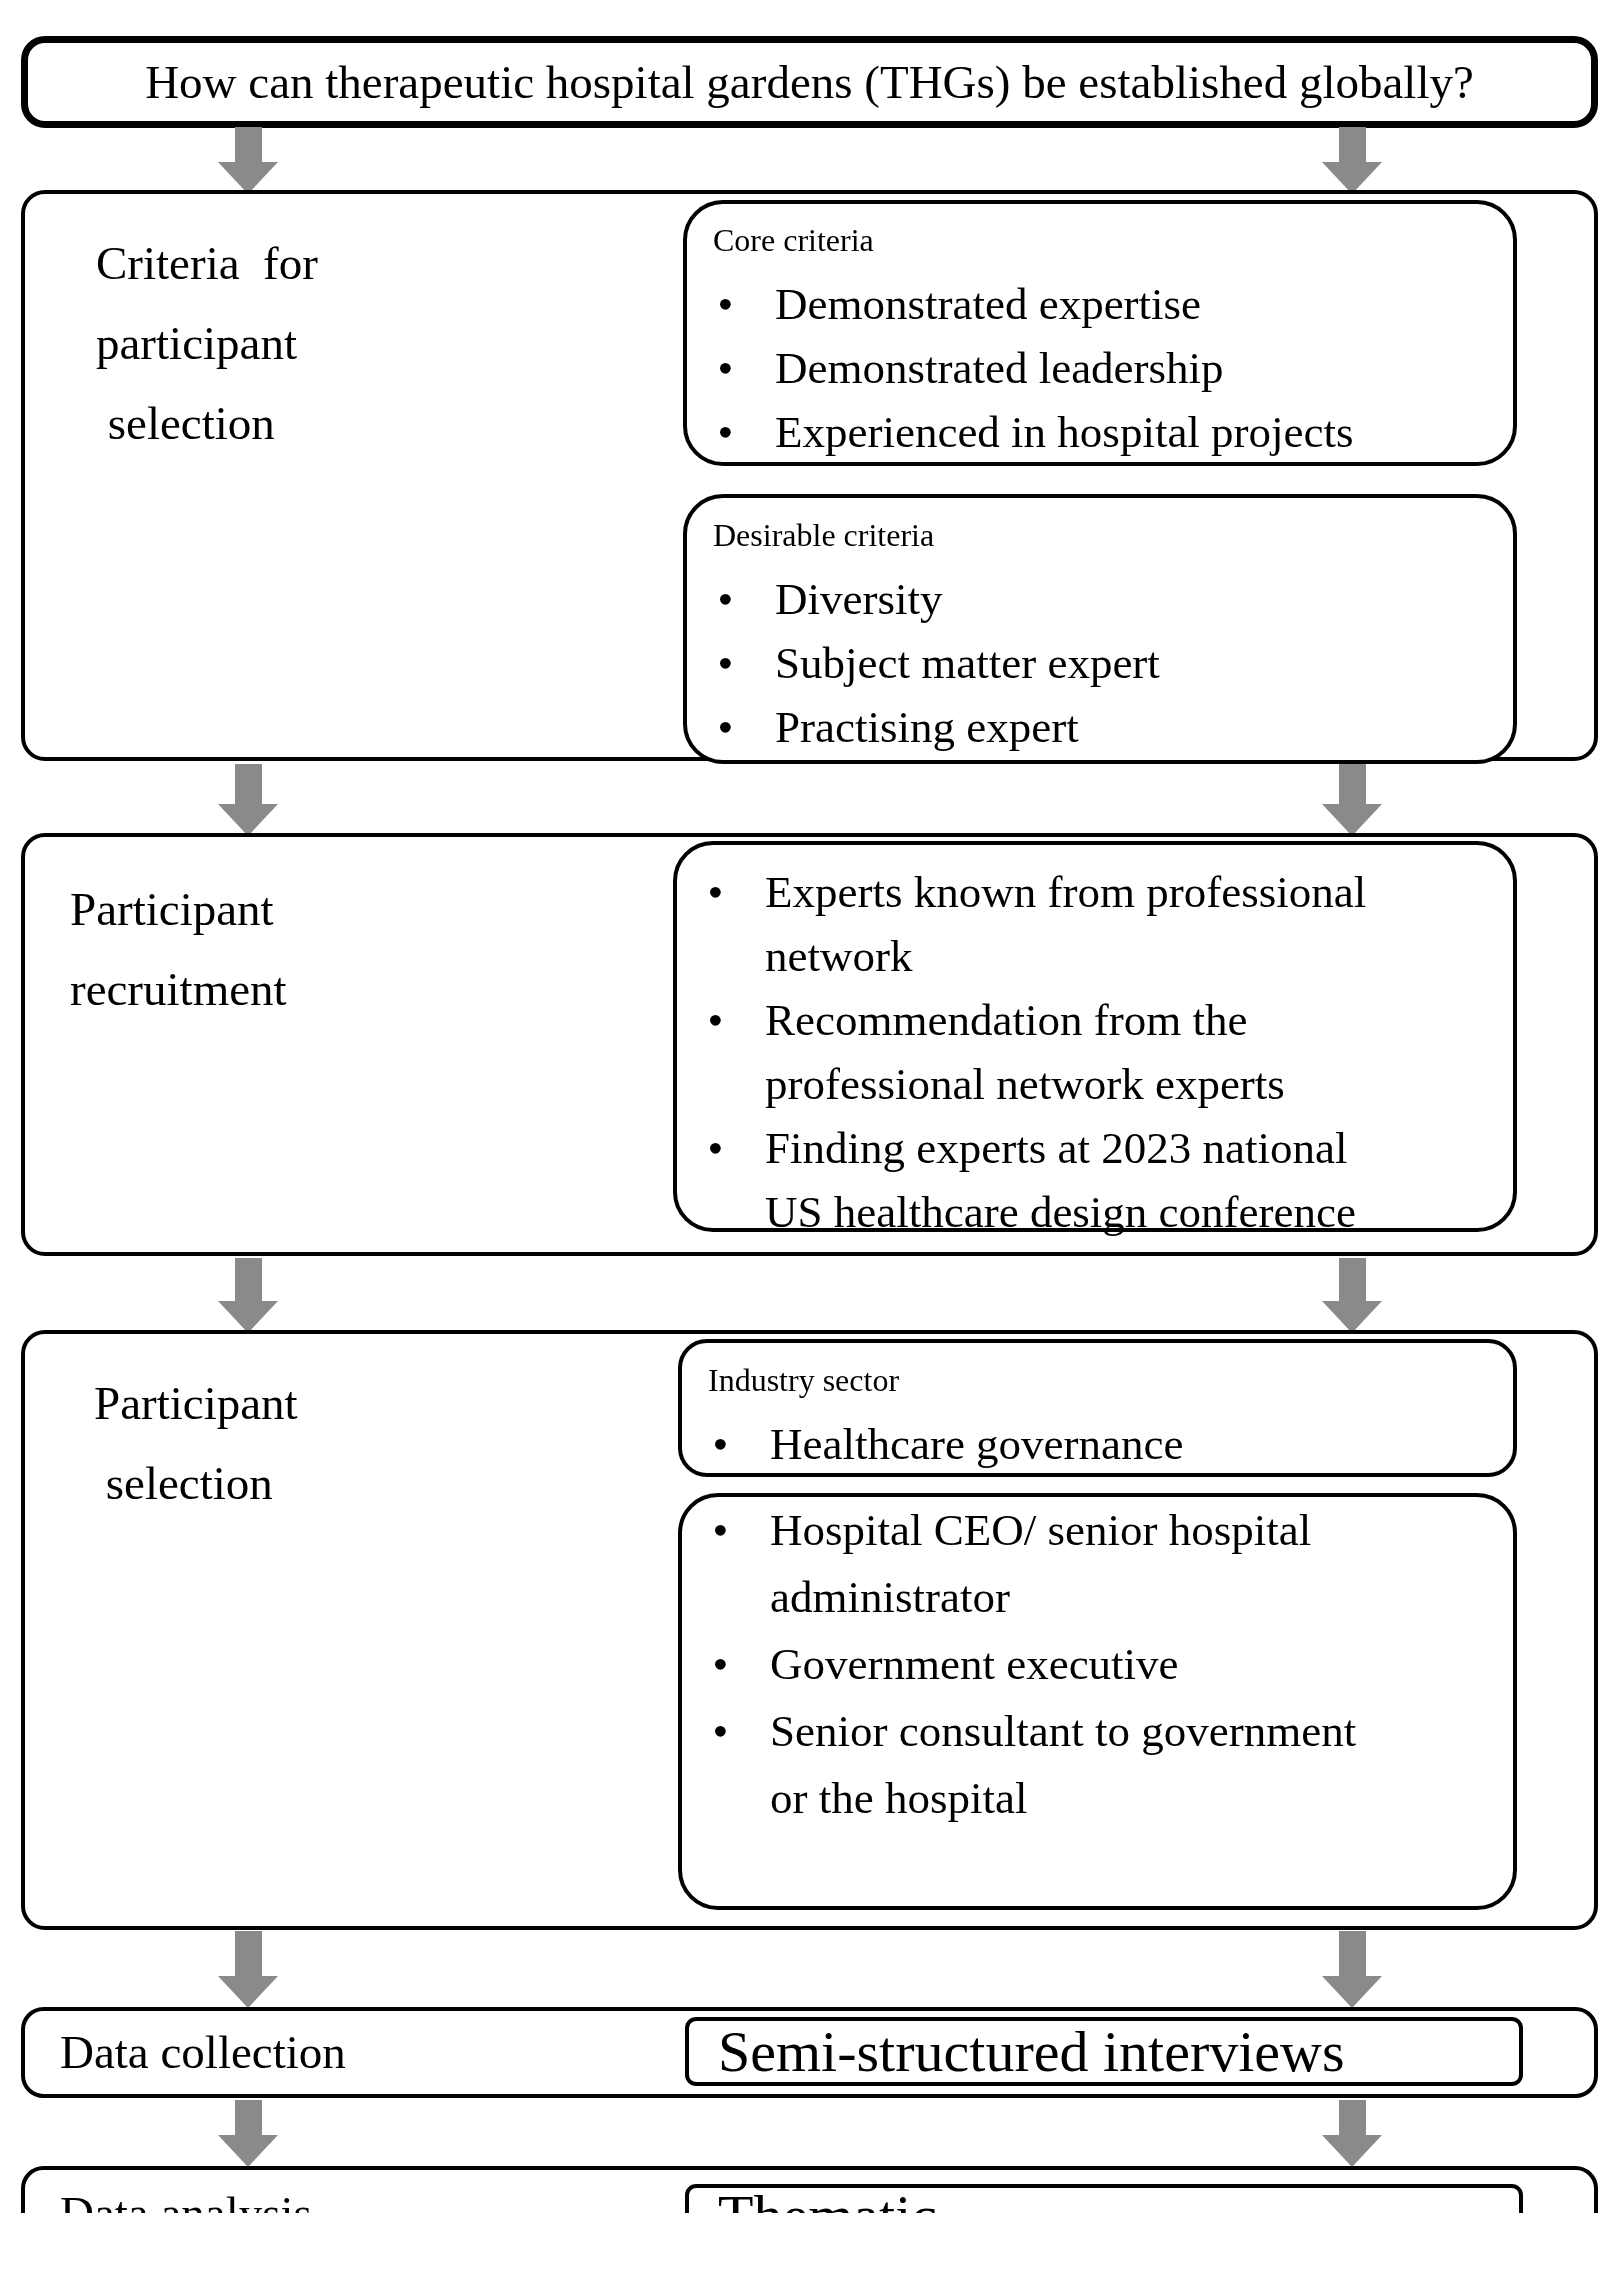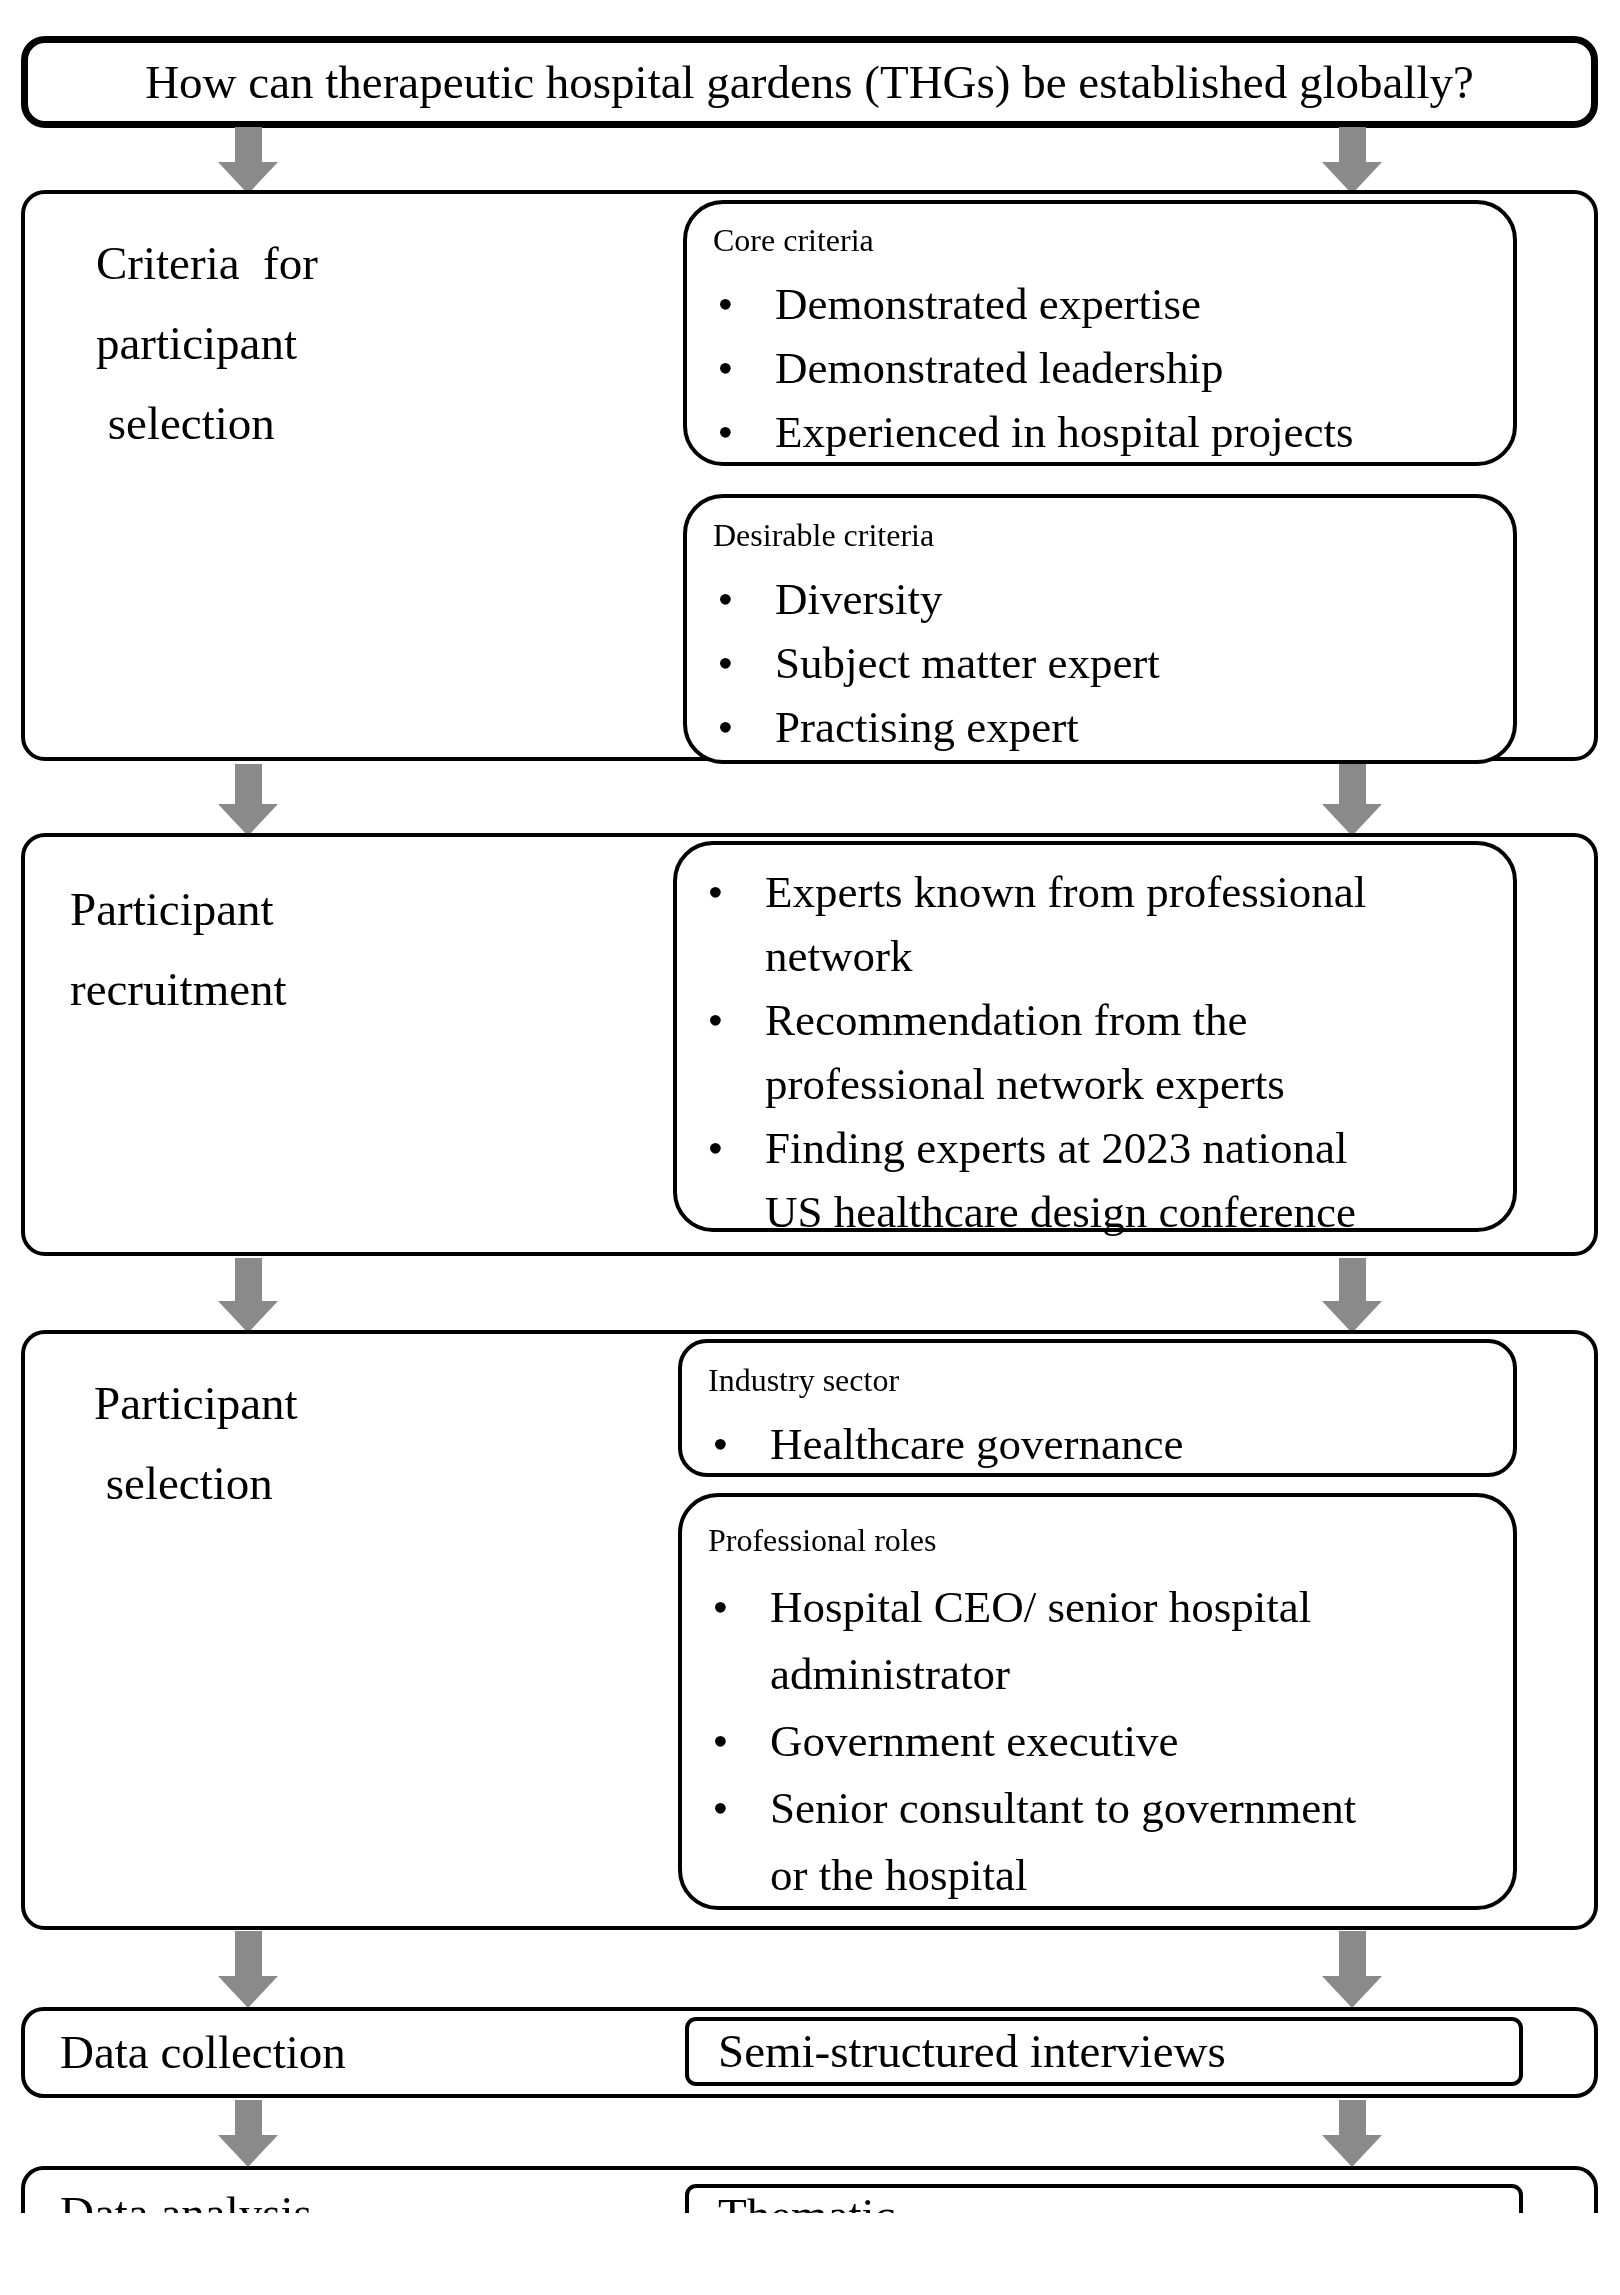--- a/index.html
+++ b/index.html
@@ -58,21 +58,21 @@
   .sub{border-radius:40px;}
   .sub-core{left:658px;top:5.6px;width:834px;height:266px;}
   .sub-desirable{left:658px;top:300px;width:834px;height:270px;}
   .sub-recruit{left:648px;top:4px;width:844px;height:391px;}
   .sub-industry{left:653px;top:4.8px;width:839px;height:138px;border-radius:29px;}
   .sub-roles{left:653px;top:159px;width:839px;height:417px;}
   .sub-method{border-radius:11.2px;border-width:4px;display:flex;align-items:center;}
   .sub-method-collection{left:660px;top:6.4px;width:838px;height:69px;}
   .sub-method-analysis{left:660px;top:14.4px;width:838px;height:63px;}
   .method-text{
-    margin-left:29px;font-size:47px;line-height:1;white-space:nowrap;
+    margin-left:29px;font-size:58px;line-height:1;white-space:nowrap;
   }
   .sub-title{
     font-size:32px;line-height:64px;
     padding:4.8px 16px 0 26px;
     white-space:nowrap;
   }
   .sub-roles .sub-title{line-height:67px;padding-top:9.6px;}
   
   .bullets{margin:0;padding:0 13px 0 0;list-style:none;}
   .bullets li{
@@ -186,21 +186,20 @@
   <div class="box stage stage-selection">
     <div class="stage-label">Participant
  selection</div>
     <div class="box sub sub-industry">
       <div class="sub-title">Industry sector</div>
       <ul class="bullets">
         <li>Healthcare governance</li>
       </ul>
     </div>
     <div class="box sub sub-roles">
-      <div class="sub-title">Professional roles</div>
       <ul class="bullets">
         <li>Hospital CEO/ senior hospital
 administrator</li>
         <li>Government executive</li>
         <li>Senior consultant to government
 or the hospital</li>
       </ul>
     </div>
   </div>
 

